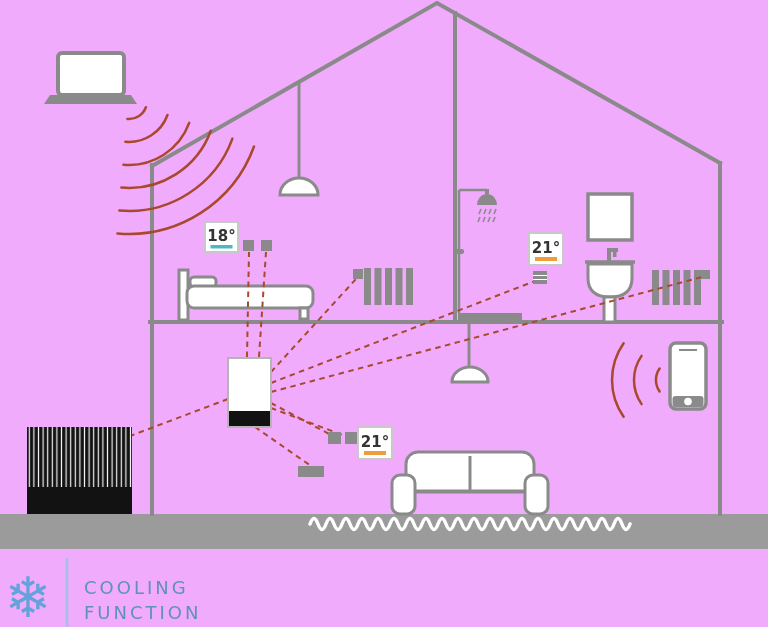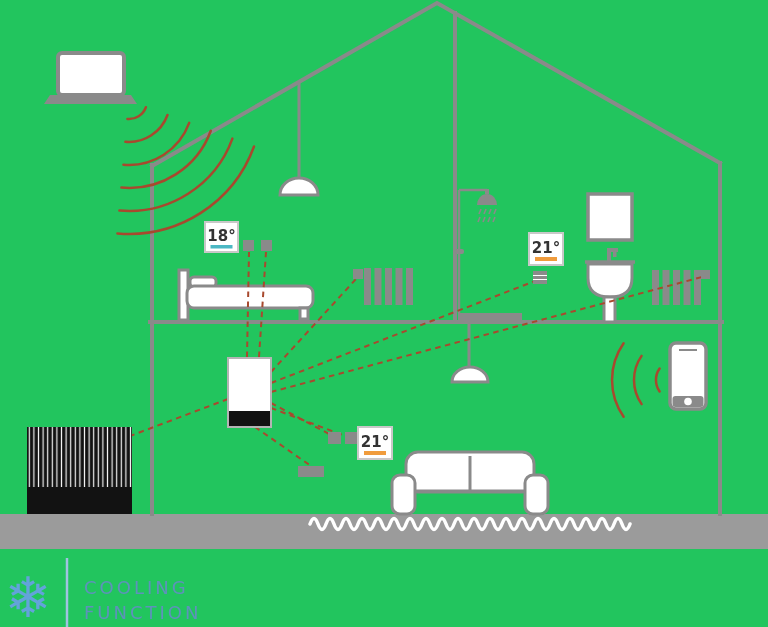--- a/index.html
+++ b/index.html
@@ -1,16 +1,16 @@
 <!DOCTYPE html>
 <html style="--wall-gray: #8a8a8a; --furniture-gray: #8a8a8a; --ground-gray: #9b9b9b; --signal-red: #a8492e; --cool-cyan: #4cb8c4; --warm-orange: #f09c3d; --unit-black: #121212; --thermostat-border: #c8c8c8; --thermostat-text: #333333; --logo-blue: #63a3da; --logo-text-blue: #5e92bb; --logo-divider-blue: #9fc3e0;"><head>
 <meta charset="utf-8">
 <style>
   html,body{margin:0;padding:0;background:#fff;}
-  .stage{position:relative;width:768px;height:627px;background:#22c55e;overflow:hidden;
+  .stage{position:relative;width:768px;height:627px;background:#f0abfc;overflow:hidden;
          font-family:"DejaVu Sans",sans-serif;}
   svg{display:block}
   .wall{stroke:var(--wall-gray);stroke-width:4;fill:none;stroke-linecap:square;stroke-linejoin:miter;}
   .furn{stroke:var(--furniture-gray);stroke-width:3;fill:#fff;}
   .furnline{stroke:var(--furniture-gray);stroke-width:3;fill:none;}
   .thin{stroke:var(--furniture-gray);stroke-width:2.5;fill:none;}
   .solid{fill:var(--furniture-gray);stroke:none;}
   .signal{stroke:var(--signal-red);stroke-width:2.5;fill:none;stroke-linecap:round;}
   .dashed{stroke:var(--signal-red);stroke-width:2;fill:none;stroke-dasharray:5.5 4.5;}
   .thermo-box{fill:#fff;stroke:var(--thermostat-border);stroke-width:2;}

